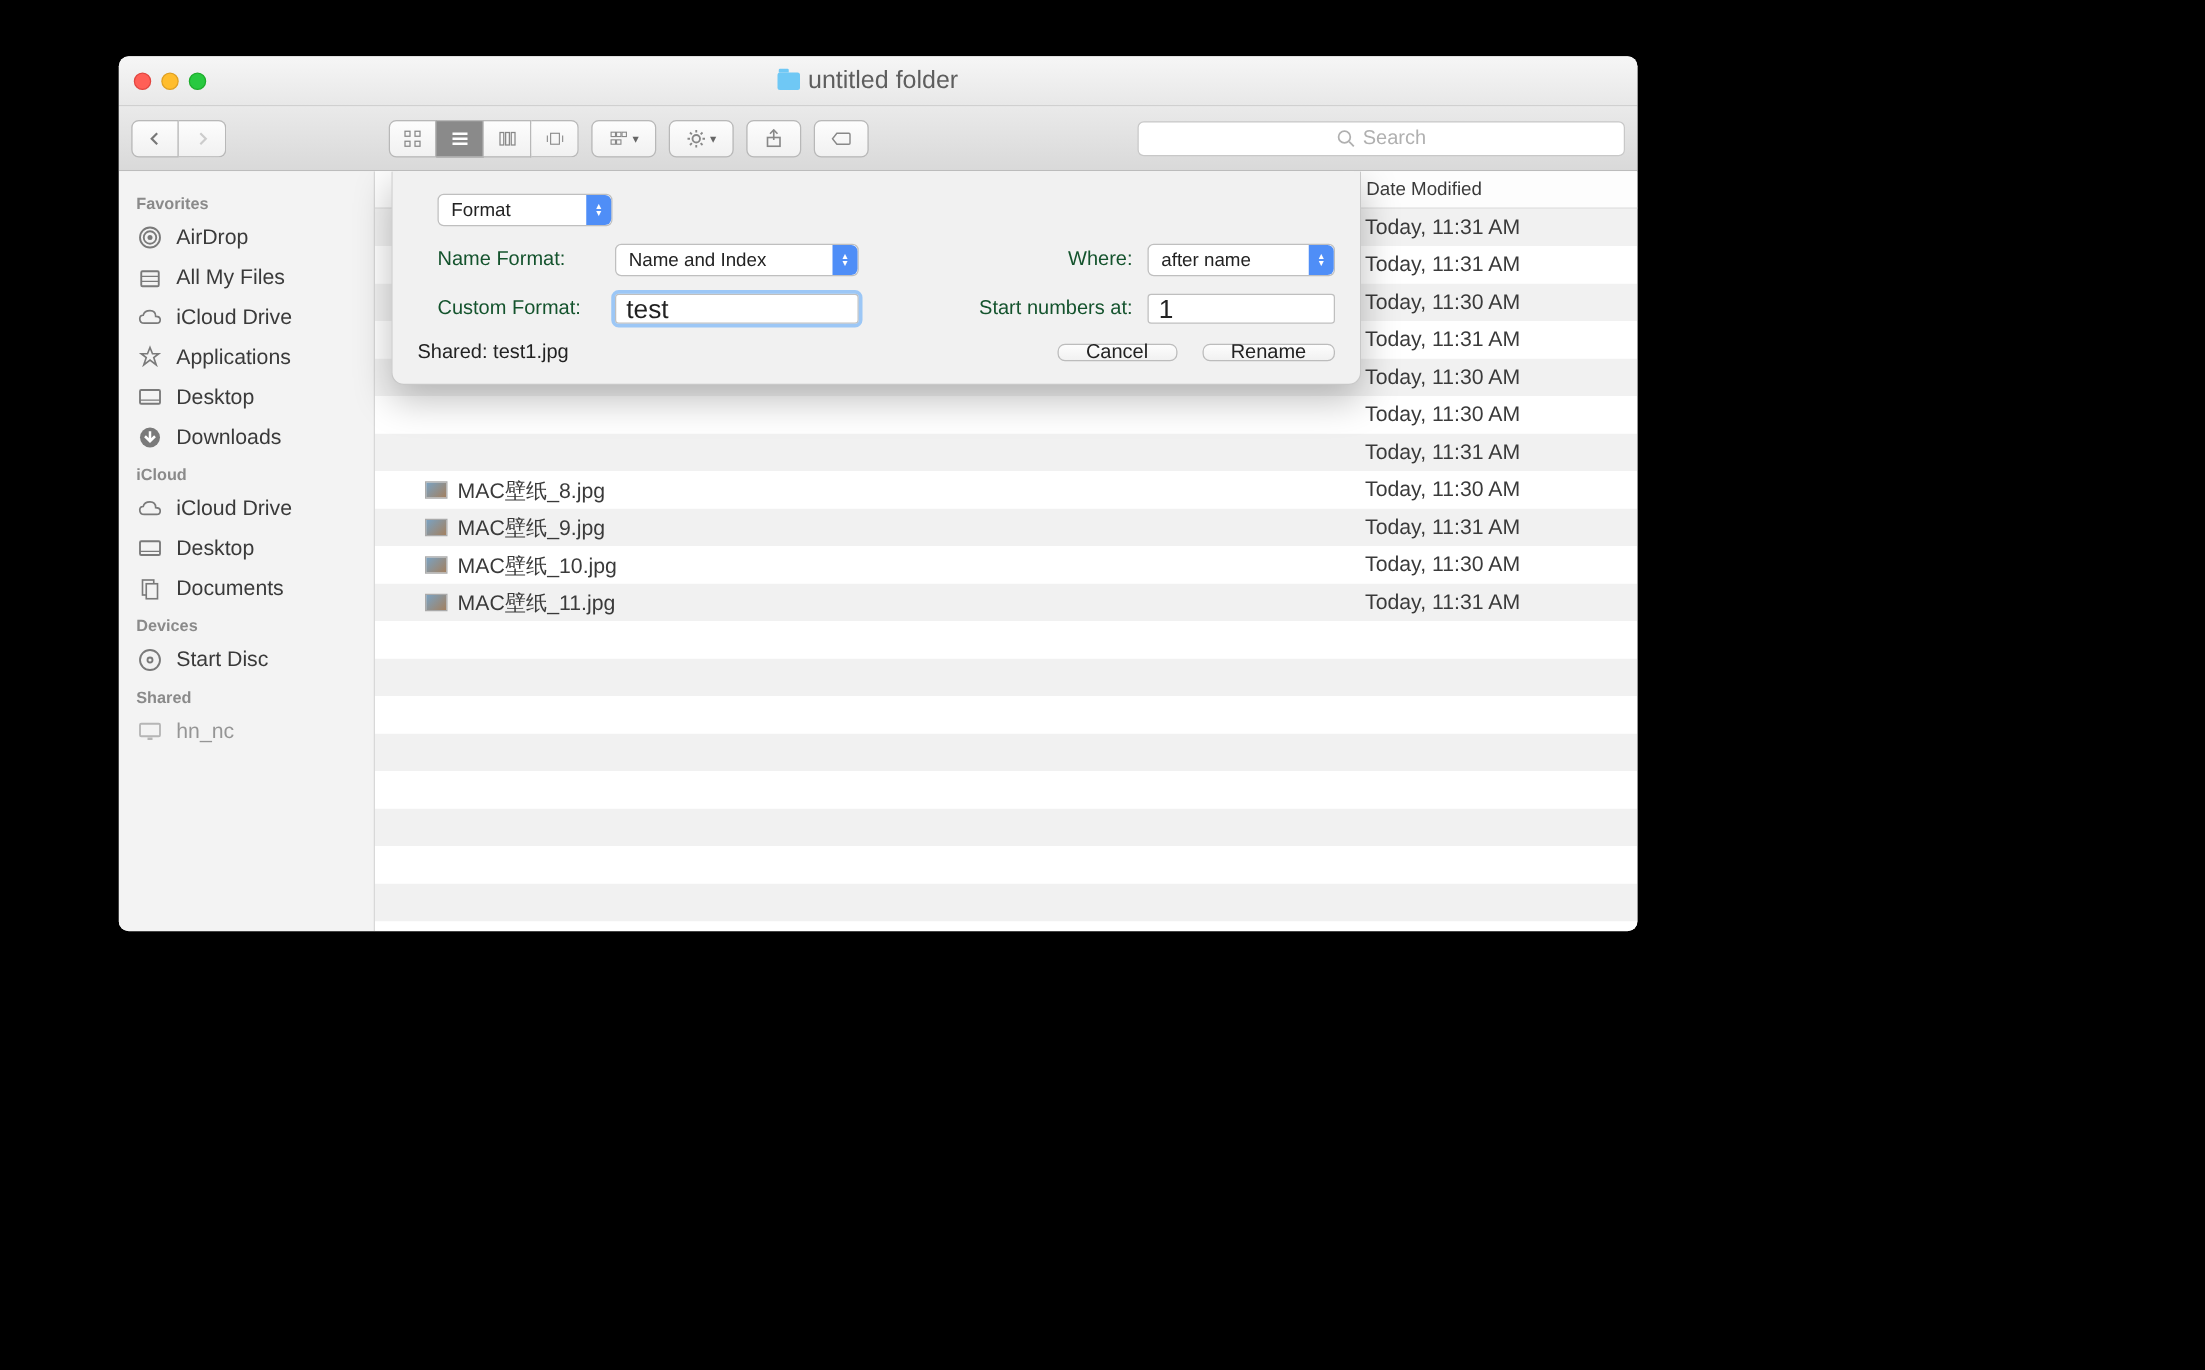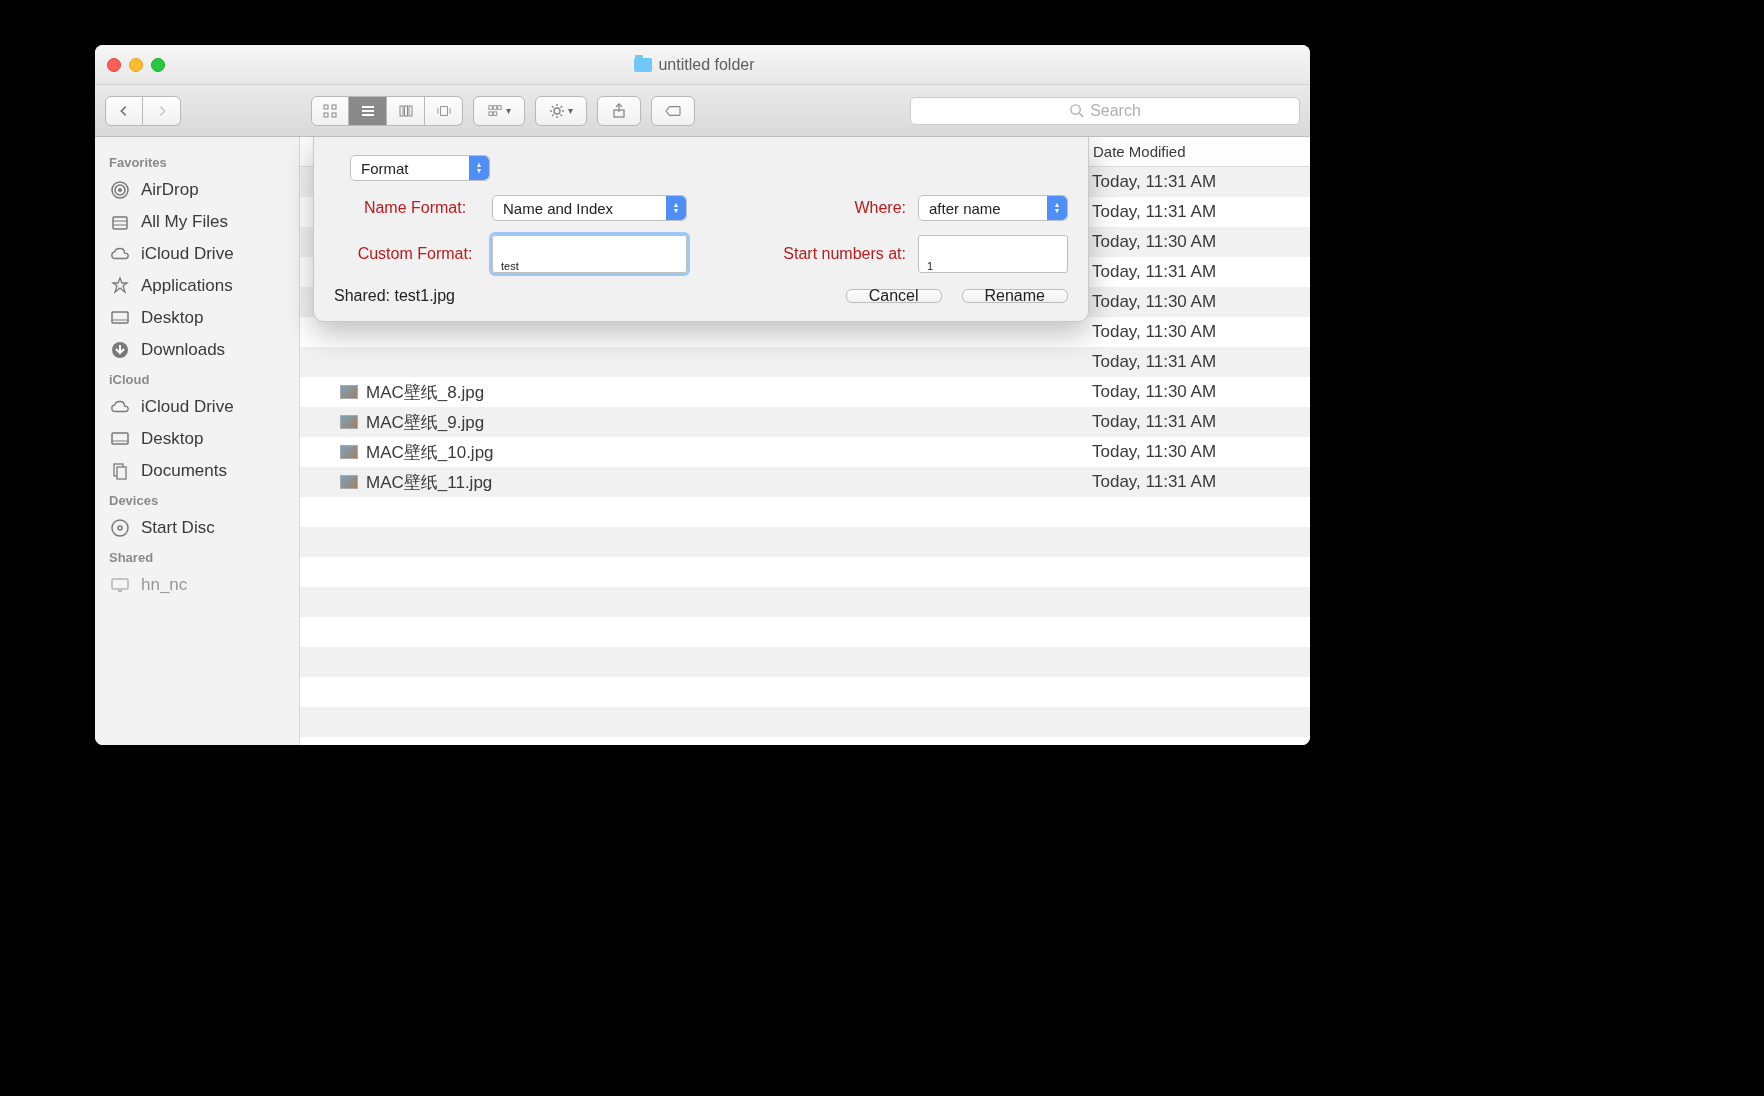--- a/index.html
+++ b/index.html
@@ -25,21 +25,21 @@
     position: relative;
   }
   .traffic-lights { display: flex; gap: 8px; margin-left: 12px; }
   .tl { width: 14px; height: 14px; border-radius: 50%; }
   .tl.red { background: #ff5f57; border: 1px solid #e24640; }
   .tl.yellow { background: #ffbd2e; border: 1px solid #dfa023; }
   .tl.green { background: #28c940; border: 1px solid #1dad2b; }
   .title-center {
     position: absolute; left: 0; right: 16px; text-align: center;
     display: flex; justify-content: center; align-items: center; gap: 6px;
-    font-size: 16px; color: #5e5e5e;
+    font-size: 20px; color: #5e5e5e;
     pointer-events: none;
   }
   .folder-mini {
     width: 18px; height: 14px; background: #6fc8f5; border-radius: 2px; position: relative;
   }
   .folder-mini::before {
     content: ""; position: absolute; top: -3px; left: 1px; width: 8px; height: 3px; background: #6fc8f5; border-radius: 1px 1px 0 0;
   }
   
   .toolbar {
@@ -121,24 +121,24 @@
     height: 26px; background: #fff; border: 1px solid #bfbfbf; border-radius: 5px;
     display: flex; align-items: center; padding: 0 0 0 10px; font-size: 15px; color: #222;
     position: relative;
   }
   .mac-select .sel-caret {
     margin-left: auto; width: 20px; height: 100%;
     background: #4f8ef7; border-radius: 0 5px 5px 0;
     display: flex; flex-direction: column; align-items: center; justify-content: center;
     color: #fff; font-size: 8px; line-height: 6px;
   }
-  .lbl { font-size: 16px; color: #b91c1c; text-align: center; }
+  .lbl { font-size: 16px; color: #14532d; text-align: left; }
   .mac-input {
-    height: 38px; background: #fff; border: 1px solid #bfbfbf; border-radius: 3px;
-    padding: 0 8px; font-size: 11px; color: #222; display:flex; align-items:flex-end;
+    height: 24px; background: #fff; border: 1px solid #bfbfbf; border-radius: 3px;
+    padding: 0 8px; font-size: 21px; color: #222; display:flex; align-items:flex-start;
   }
   .mac-input.focused { outline: 3px solid #9cc7f6; }
   .sheet-footer { display: flex; align-items: center; margin-top: 10px; }
   .example { font-size: 16px; color: #222; }
   .sheet-buttons { margin-left: auto; display: flex; gap: 20px; }
   .mac-btn {
     height: 14px; padding: 0 22px; background: linear-gradient(to bottom,#fdfdfd,#f1f1f1);
     border: 1px solid #bcbcbc; border-radius: 6px; font-size: 16px; color: #222;
     display:flex; align-items:center; justify-content:center;
   }

